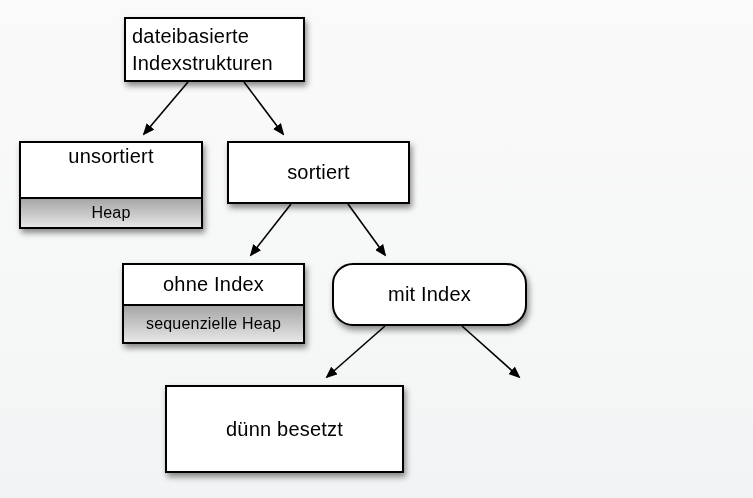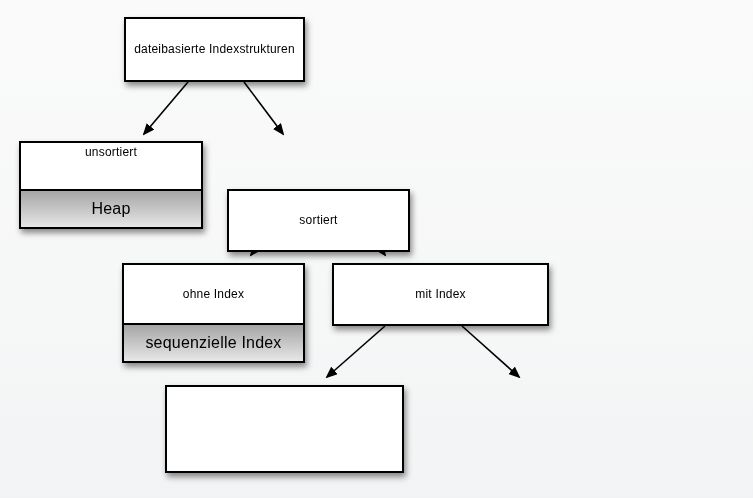--- a/index.html
+++ b/index.html
@@ -34,21 +34,21 @@
     display: flex;
     flex-direction: column;
     color: #000000;
   }
   .node-title {
     flex: 1;
     display: flex;
     align-items: center;
     justify-content: center;
     text-align: left;
-    font-size: 12px;
+    font-size: 20px;
     line-height: 1.35;
     letter-spacing: 0.2px;
     padding: 0 6px;
   }
   .node-sub {
     box-sizing: border-box;
     height: 38px;
     border-top: 2px solid #000000;
     background: linear-gradient(to bottom, #a6a6a6 0%, #c9c9c9 55%, #e7e7e7 100%);
     display: flex;
@@ -56,23 +56,23 @@
     justify-content: center;
     text-align: center;
     font-size: 16px;
     letter-spacing: 0.2px;
     padding: 0 16px;
     white-space: nowrap;
   }
   
   .n-root      { left: 124px; top: 17px;  width: 181px; height: 65px; }
   .n-unsorted  { left: 19px;  top: 141px; width: 184px; height: 88px; gap: 27px; }
-  .n-sorted    { left: 227px; top: 141px; width: 183px; height: 63px; margin-top: 48px; }
-  .n-noindex   { left: 122px; top: 263px; width: 183px; height: 100px; }
-  .n-withindex { left: 332px; top: 263px; width: 217px; height: 63px; }
+  .n-sorted    { left: 227px; top: 141px; width: 183px; height: 63px; }
+  .n-noindex   { left: 122px; top: 263px; width: 183px; height: 81px; }
+  .n-withindex { left: 332px; top: 263px; width: 195px; height: 63px; border-radius: 21px; }
   .n-sparse    { left: 165px; top: 385px; width: 239px; height: 88px; }
   .n-dense     { left: 413px; top: 385px; width: 309px; height: 87px; }
 </style>
 </head>
 <body>
 
 <div class="stage">
 
   <svg class="edges-layer" viewBox="0 0 753 498" xmlns="http://www.w3.org/2000/svg">
     <defs>
@@ -98,24 +98,25 @@
     <div class="node-title">unsortiert</div>
     <div class="node-sub">Heap</div>
   </div>
 
   <div class="node n-sorted">
     <div class="node-title">sortiert</div>
   </div>
 
   <div class="node n-noindex">
     <div class="node-title">ohne Index</div>
-    <div class="node-sub">sequenzielle Index</div>
+    <div class="node-sub">sequenzielle Heap</div>
   </div>
 
   <div class="node n-withindex">
     <div class="node-title">mit Index</div>
   </div>
 
   <div class="node n-sparse">
+    <div class="node-title">dünn besetzt</div>
   </div>
 
 
 </div>
 
 </body></html>

